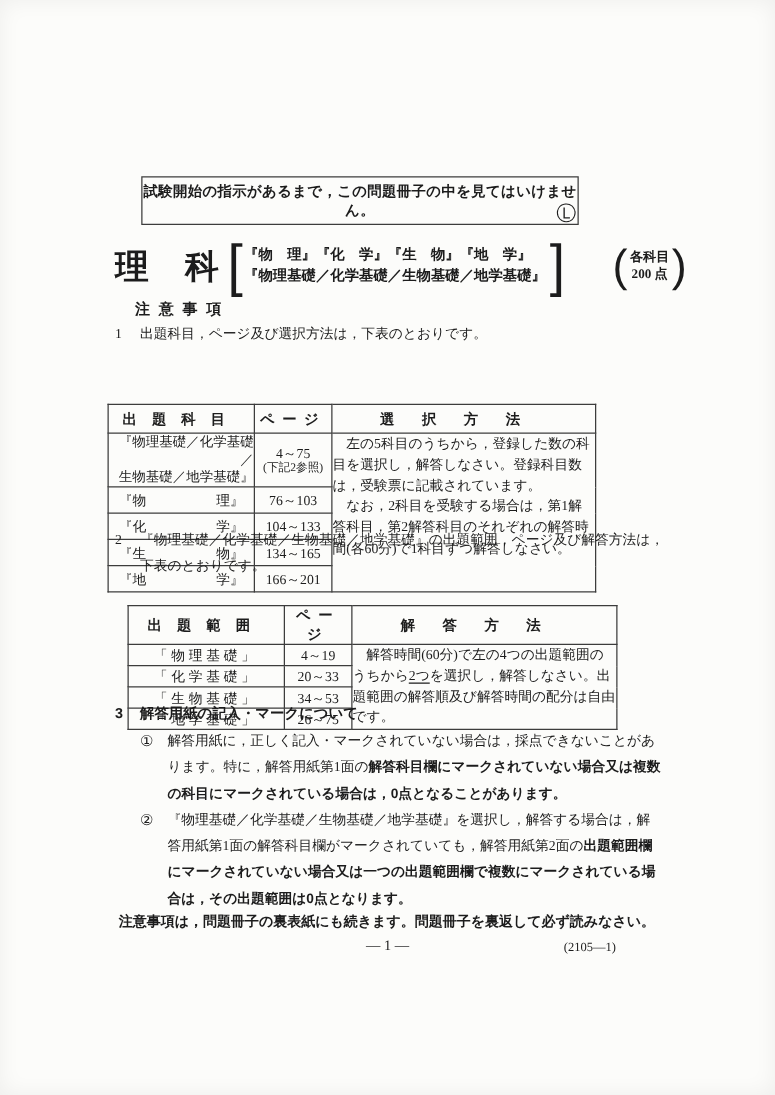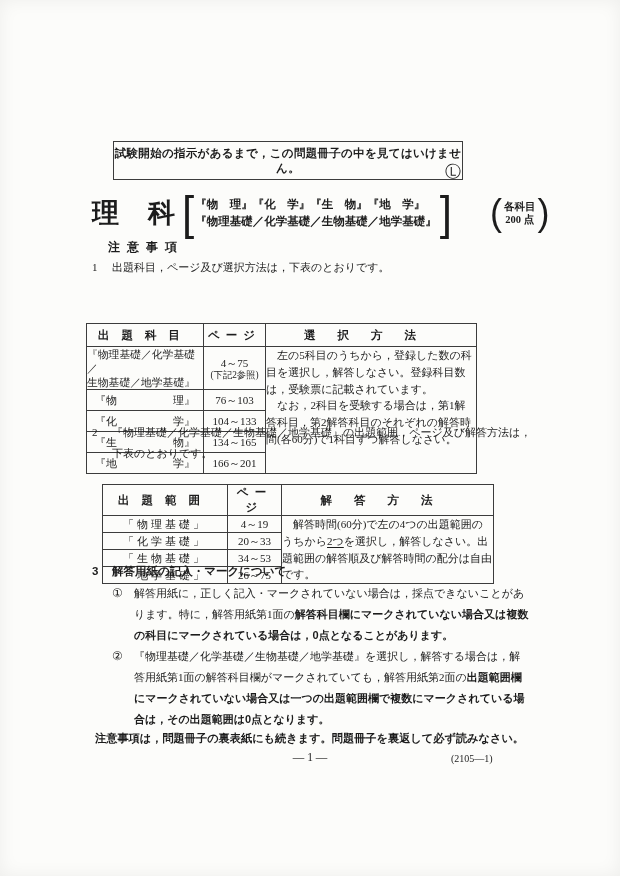--- a/index.html
+++ b/index.html
@@ -87,21 +87,21 @@
   }
   .t1 { top:275px; left:86px; width:390px;margin-top:48px; }
   .t1 col.c1 { width:117px; } .t1 col.c2 { width:62px; } .t1 col.c3 { width:211px; }
   .t2 { top:484px; left:102px; width:391px; }
   .t2 col.c1 { width:125px; } .t2 col.c2 { width:54px; } .t2 col.c3 { width:212px; }
 
   th.sp-a { letter-spacing:12px; padding-left:12px; }
   th.sp-b { letter-spacing:6px;  padding-left:6px; }
   th.sp-c { letter-spacing:22px; padding-left:22px; }
 
-  td.subj2 { padding:2px 5px; font-size:10.8px; line-height:14px; }
+  td.subj2 { padding:2px 5px; font-size:10.8px; line-height:14px;text-align:right; }
   td.pg { text-align:center; }
   td.pg .pgnote { font-size:9.3px; line-height:11px; }
   td.pg .pgmain { line-height:14px; }
   .t1 tr.r { height:21px; }
   .sjf { display:flex; justify-content:space-between; padding:0 8px; }
   td.method { vertical-align:top; padding:3px 7px 2px 7px; }
   td.method p { margin:0; text-indent:1em; line-height:16.8px; font-size:11px; }
   .t2 tr.r { height:17px; }
   td.range { text-align:center; letter-spacing:3px; padding-left:3px; font-size:11px; }
   .u { text-decoration:underline; text-underline-offset:2px; }

